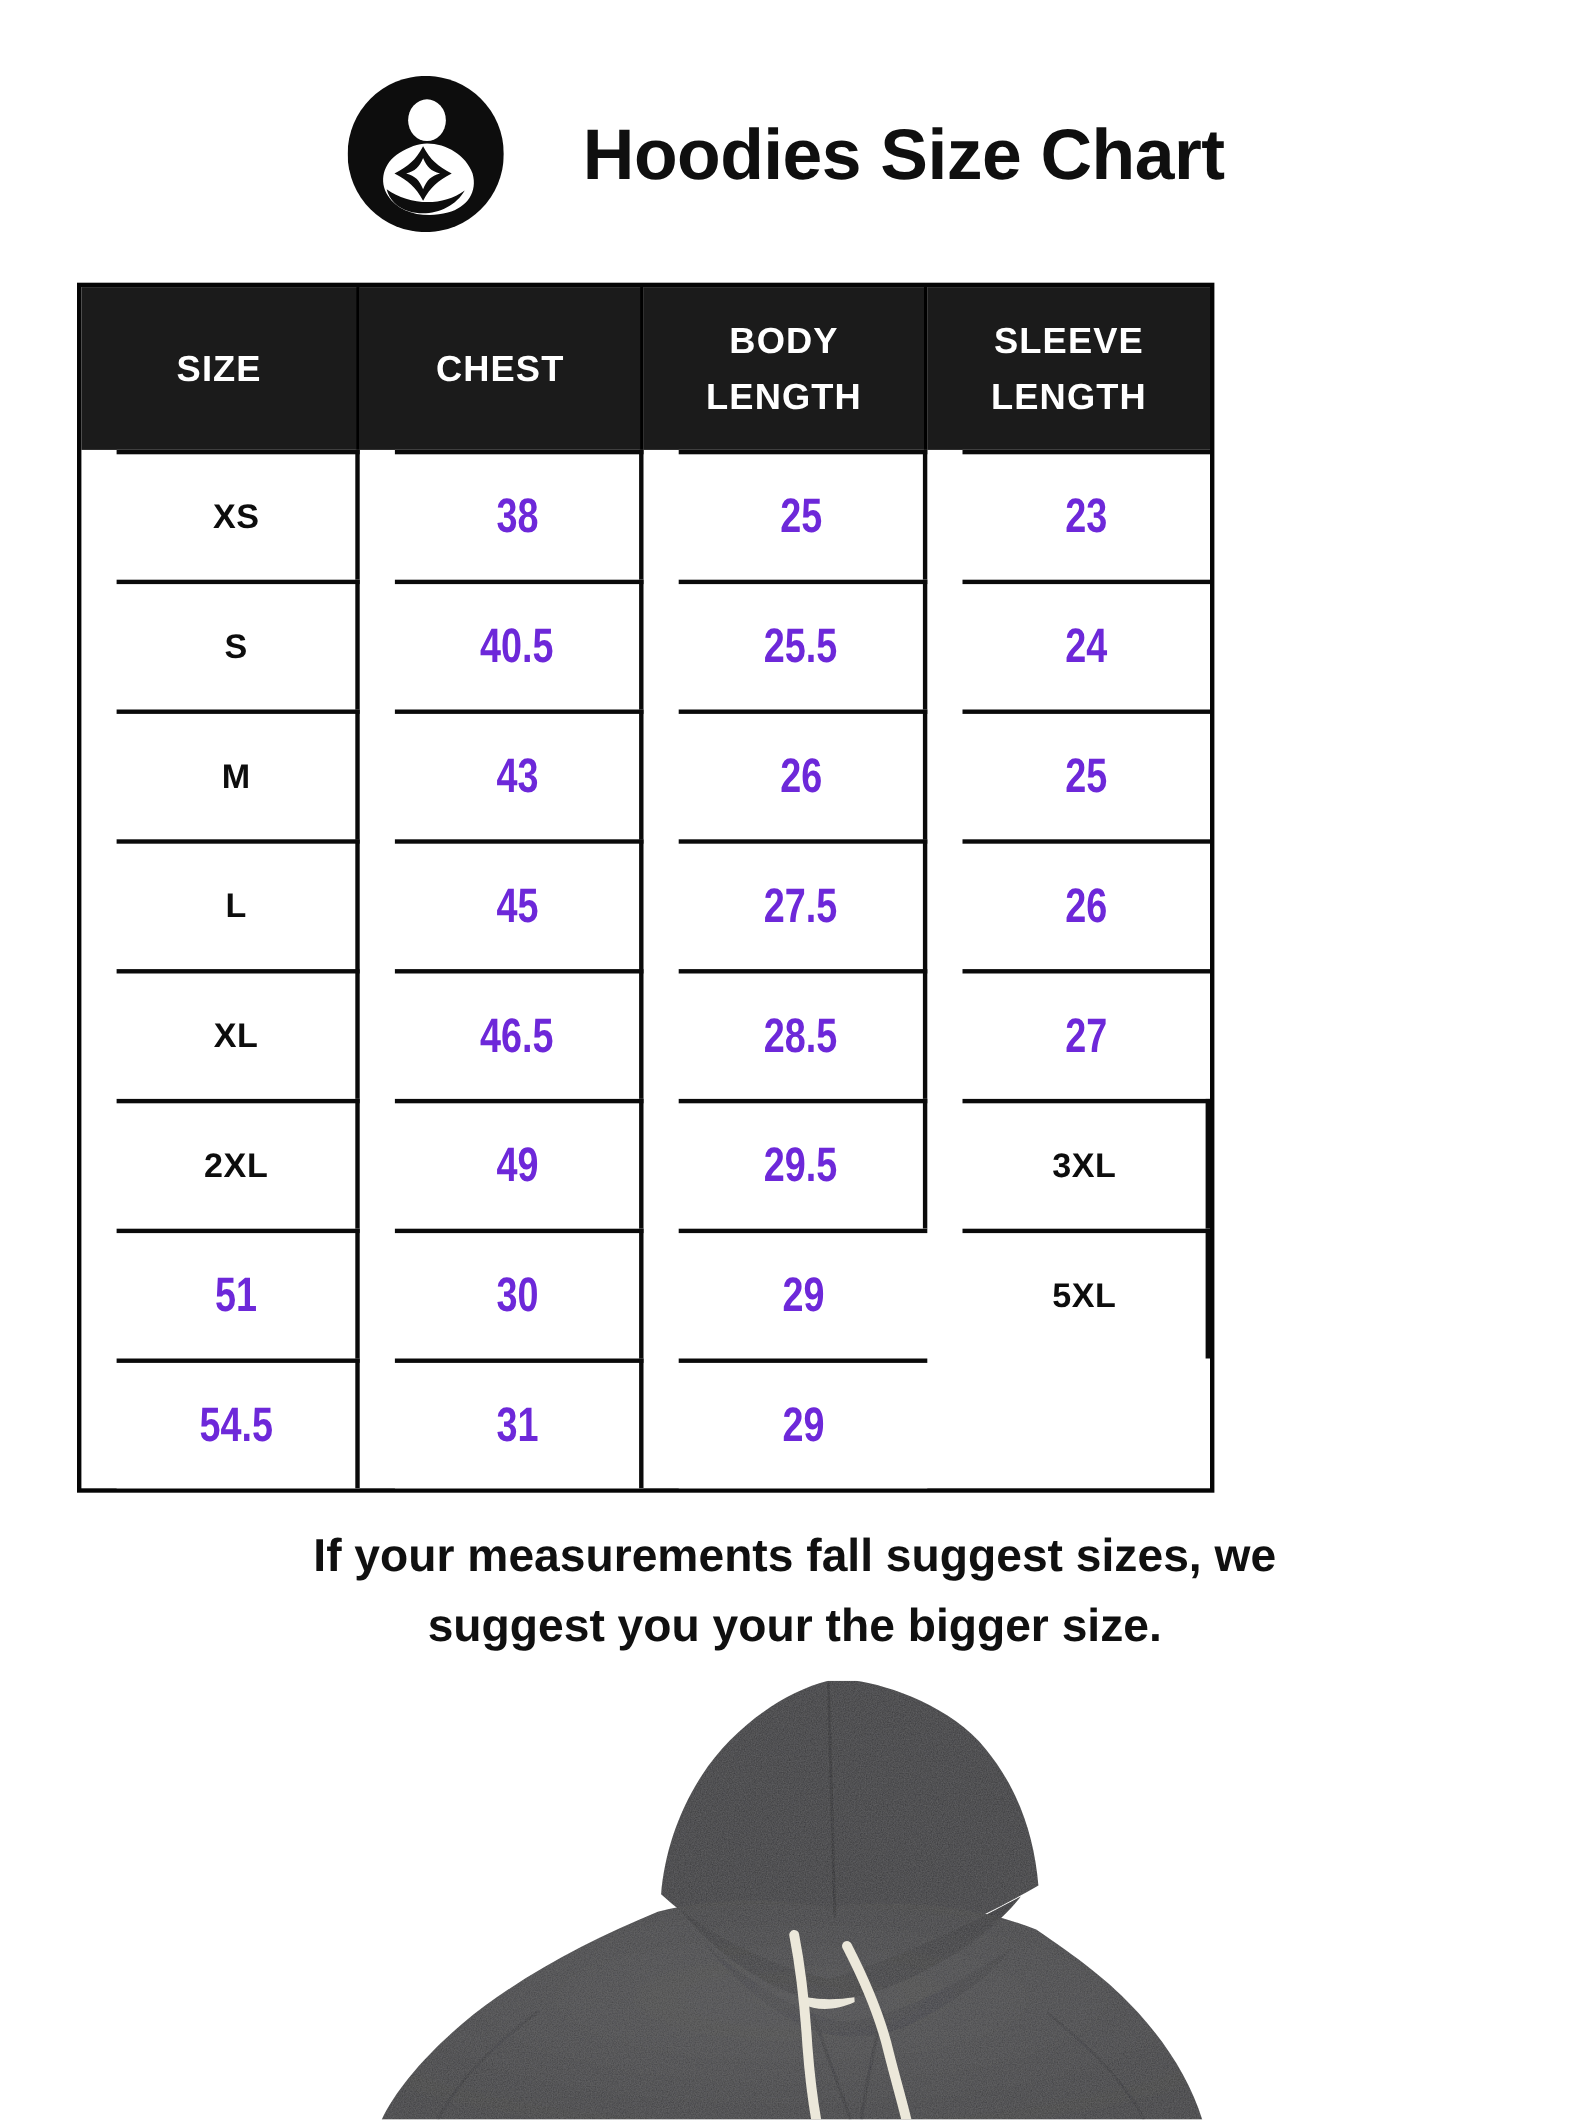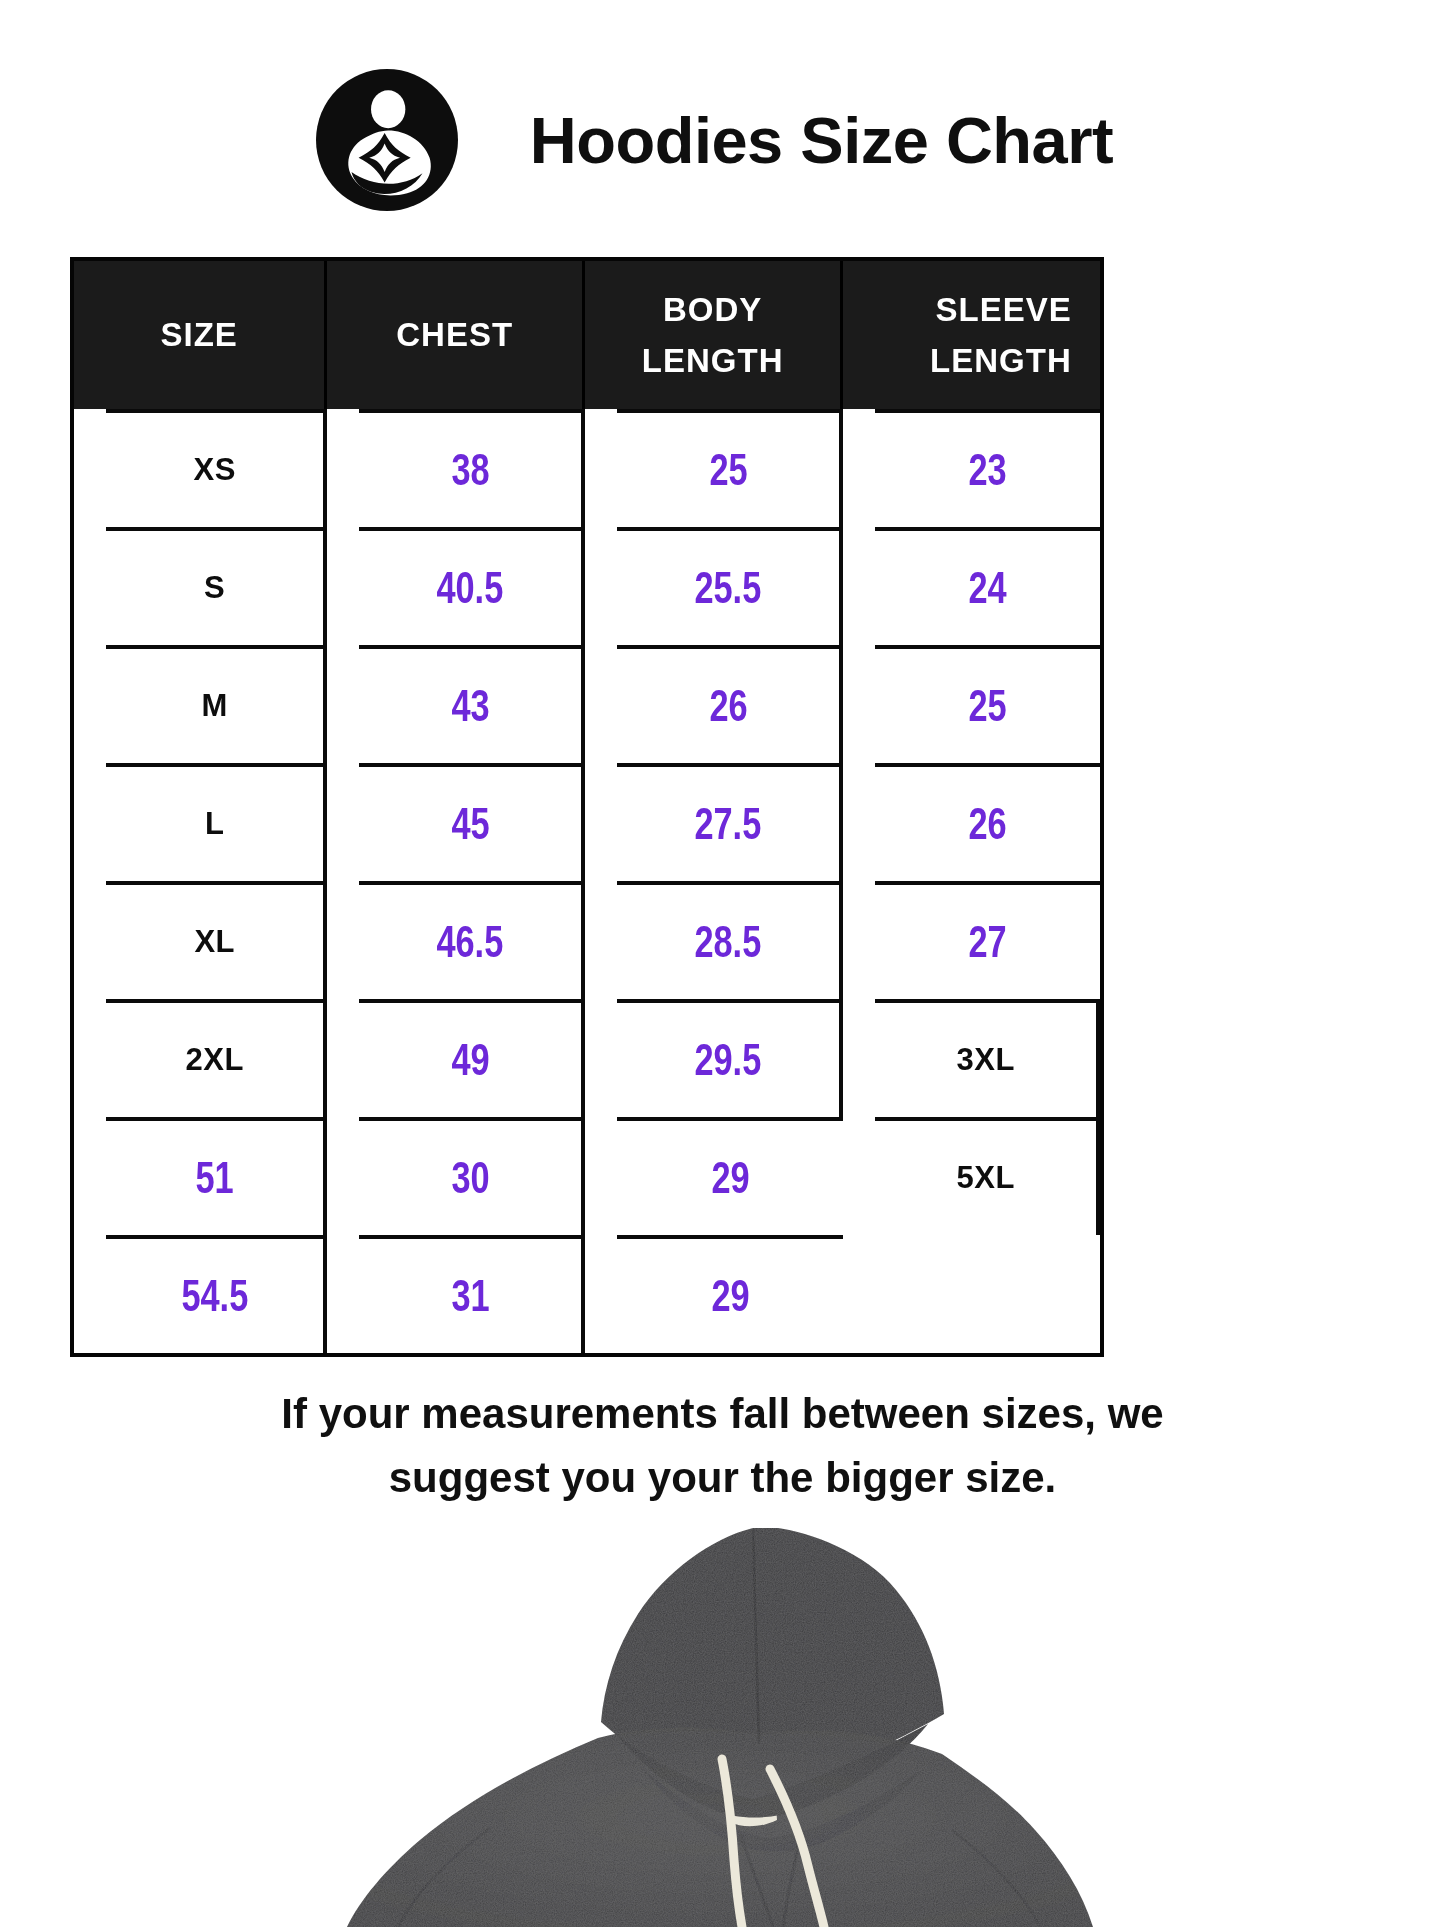--- a/index.html
+++ b/index.html
@@ -53,21 +53,21 @@
     align-items:center;
     justify-content:center;
     text-align:center;
     color:#ffffff;
     font-size:33px;
     font-weight:700;
     letter-spacing:1px;
     line-height:1.55;
     border-right:3px solid #000;
   }
-  .hcell:nth-child(4){border-right:none;text-align:right;}
+  .hcell:nth-child(4){border-right:none;}
   .hcell span{display:block;max-width:200px;}
   .cell{
     display:flex;
     align-items:center;
     justify-content:center;
     border-top:4px solid #0a0a0a;
     border-right:4px solid #0a0a0a;
     background:#fff;
     margin-left:32px;
   }
@@ -220,21 +220,21 @@
       </div>
     <div class="cell val">
         <span>31</span>
       </div>
     <div class="cell val last">
         <span>29</span>
       </div>
   </div>
 
   <p class="note">
-    <span>If your measurements fall between sizes, we</span><br>
+    <span>If your measurements fall suggest sizes, we</span><br>
     <span>suggest you your the bigger size.</span>
   </p>
 
   <figure class="hoodie">
     <svg viewBox="0 0 760 399" aria-hidden="true">
       <defs>
         <filter id="heather" x="-5%" y="-5%" width="110%" height="110%">
           <feTurbulence type="fractalNoise" baseFrequency="0.9" numOctaves="2" result="noise"></feTurbulence>
           <feColorMatrix in="noise" type="matrix" values="0 0 0 0 0.85  0 0 0 0 0.85  0 0 0 0 0.86  0 0 0 0.10 0" result="grain"></feColorMatrix>
           <feComposite in="grain" in2="SourceAlpha" operator="in" result="grainClipped"></feComposite>

